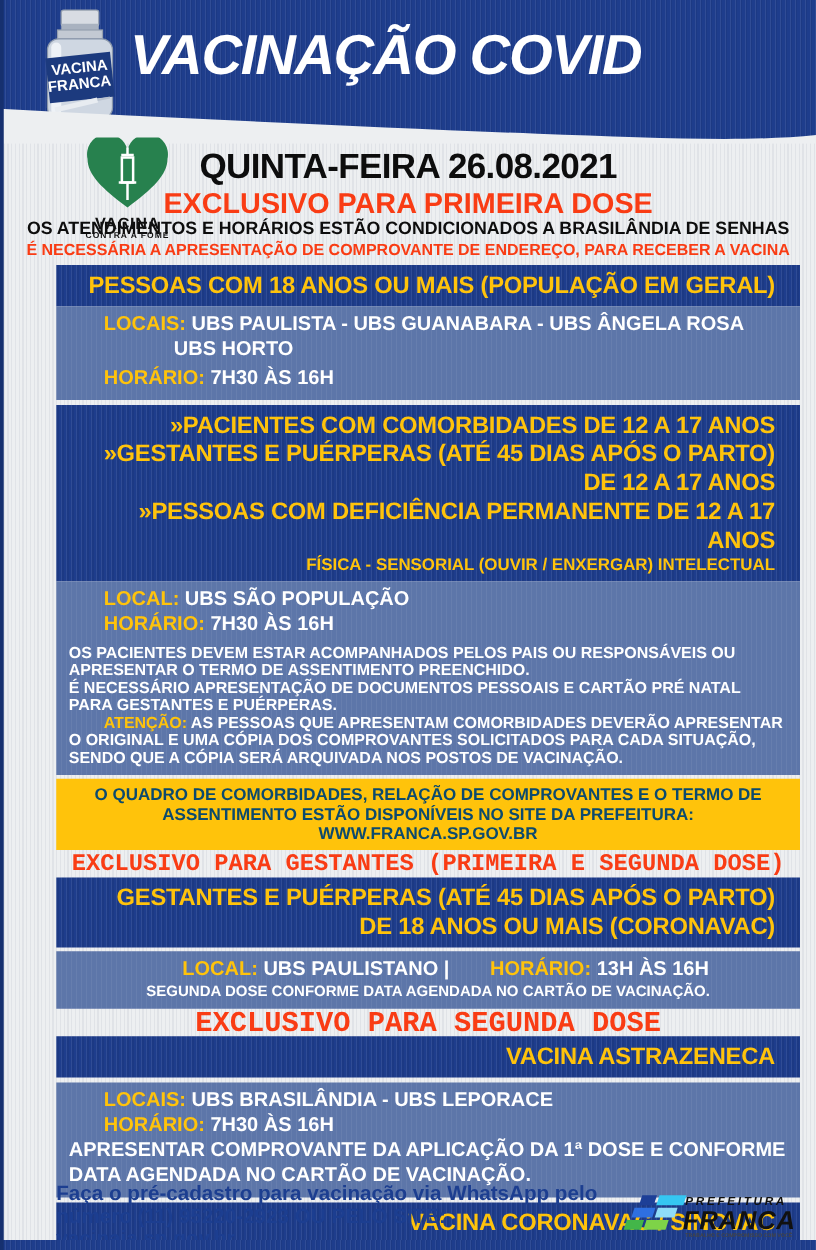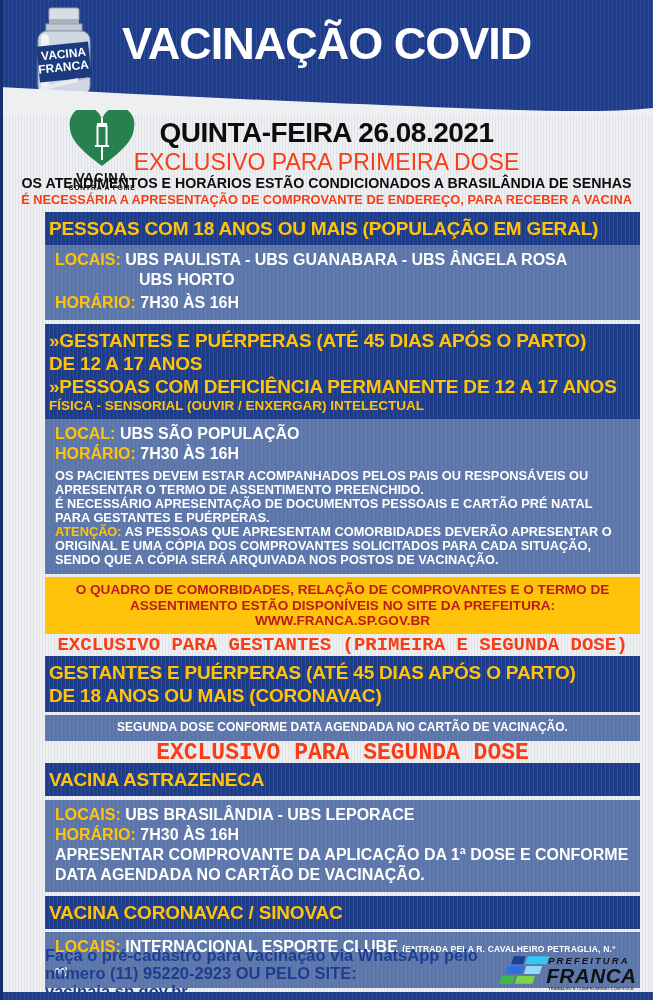--- a/index.html
+++ b/index.html
@@ -16,50 +16,50 @@
     background-image:repeating-linear-gradient(90deg, rgba(255,255,255,0.08) 0 1px, rgba(0,0,0,0.06) 1px 2px, rgba(255,255,255,0) 2px 4px);
   }
   .slate-tex {
     background-color:#5d76a9;
     background-image:repeating-linear-gradient(90deg, rgba(255,255,255,0.06) 0 1px, rgba(255,255,255,0) 1px 4px);
   }
 
   
   .header { position:relative; height:114px; }
   .header-title {
-    position:absolute; left:122px; top:18px; margin:0;
-    color:#ffffff; font-size:45px; font-weight:900; letter-spacing:-1px; white-space:nowrap;
+    position:absolute; left:104px; top:18px; margin:0;
+    color:#ffffff; font-size:45px; font-weight:900; letter-spacing:-1px; white-space:nowrap;font-style:italic;
   }
   .vial-logo { position:absolute; left:24px; top:6px; }
   .header-wave { position:absolute; left:0; bottom:-1px; width:100%; height:30px; display:block; }
 
   
   .intro { position:relative; text-align:center; padding:2px 0 5px 0; }
   .heart-logo { position:absolute; left:56px; top:-4px; width:92px; text-align:center; }
   .heart-logo .t1 { font-size:13px; font-weight:900; color:#111; letter-spacing:0.5px; line-height:12px; }
   .heart-logo .t2 { font-size:6.8px; font-weight:900; color:#111; letter-spacing:0.8px; line-height:8px; }
   .intro-date { font-size:28px; font-weight:900; color:#0d0d0d; line-height:33px; letter-spacing:-0.5px; }
-  .intro-excl { font-size:23px; font-weight:400; color:#f93c14; line-height:26px; }
+  .intro-excl { font-size:23px; font-weight:700; color:#f93c14; line-height:26px; }
   .intro-n1 { font-size:14.2px; font-weight:900; color:#0d0d0d; line-height:17px; }
   .intro-n2 { font-size:12.8px; font-weight:900; color:#f93c14; line-height:15px; }
 
   
   .content { margin:0 13px 0 45px; }
-  .sec-head { color:#ffc30b; font-weight:900; text-align:left; padding:5px 4px; }
+  .sec-head { color:#ffc30b; font-weight:900; text-align:right; padding:5px 20px; }
   .sec-head .h19 { font-size:19px; line-height:23px; letter-spacing:-0.2px; }
   .sec-head .h13 { font-size:13.5px; line-height:16px; }
   .sec-body { color:#ffffff; font-weight:700; padding:5px 10px 7px 10px; }
-  .lbl { color:#ffc30b; font-weight:900; }
+  .lbl { color:#ffc30b; font-weight:900;margin-left:28px; }
   .line16 { font-size:16px; line-height:20px; }
   .indent84 { padding-left:84px; }
   .info { font-size:12.8px; line-height:14px; }
   .gap3 { height:3px; } .gap4 { height:4px; }
 
   .yellow-box {
-    background:#ffc30b; color:#b91c1c; font-weight:900; text-align:center;
+    background:#ffc30b; color:#0c4a6e; font-weight:900; text-align:center;
     font-size:13.6px; line-height:15.5px; padding:5px 8px; margin-top:3px;
   }
   .red-banner { color:#f93c14; font-weight:900; text-align:center;font-family:Liberation Mono, monospace; }
   .rb1 { font-size:19px; line-height:20px; padding:1px 0; }
   .rb2 { font-size:23px; line-height:18px; padding:1px 0; }
 
   .center { text-align:center; }
   .note-sm { font-size:12px; line-height:14px; font-weight:700; }
   .tiny { font-size:8.5px; font-weight:700; letter-spacing:0.2px; }
 
@@ -136,20 +136,21 @@
           <span class="lbl">HORÁRIO:</span>
           <span>7H30 ÀS 16H</span>
         </div>
       </div>
     </section>
 
     <div class="gap4"></div>
 
     <section>
       <div class="sec-head navy-tex">
+        <div class="h19">»PACIENTES COM COMORBIDADES DE 12 A 17 ANOS</div>
         <div class="h19">»GESTANTES E PUÉRPERAS (ATÉ 45 DIAS APÓS O PARTO)</div>
         <div class="h19">DE 12 A 17 ANOS</div>
         <div class="h19">»PESSOAS COM DEFICIÊNCIA PERMANENTE DE 12 A 17 ANOS</div>
         <div class="h13">FÍSICA - SENSORIAL (OUVIR / ENXERGAR) INTELECTUAL</div>
       </div>
       <div class="sec-body slate-tex">
         <div class="line16">
           <span class="lbl">LOCAL:</span>
           <span>UBS SÃO POPULAÇÃO</span>
         </div>
@@ -172,20 +173,27 @@
     </div>
 
     <div class="red-banner rb1">EXCLUSIVO PARA GESTANTES (PRIMEIRA E SEGUNDA DOSE)</div>
     <section>
       <div class="sec-head navy-tex">
         <div class="h19">GESTANTES E PUÉRPERAS (ATÉ 45 DIAS APÓS O PARTO)</div>
         <div class="h19">DE 18 ANOS OU MAIS (CORONAVAC)</div>
       </div>
       <div class="gap3"></div>
       <div class="sec-body slate-tex center">
+        <div class="line16">
+          <span class="lbl">LOCAL:</span>
+          <span>UBS PAULISTANO</span>
+          <span>|</span>
+          <span class="lbl">HORÁRIO:</span>
+          <span>13H ÀS 16H</span>
+        </div>
         <div class="note-sm">SEGUNDA DOSE CONFORME DATA AGENDADA NO CARTÃO DE VACINAÇÃO.</div>
       </div>
     </section>
 
     <div class="red-banner rb2" style="margin-top:2px;">EXCLUSIVO PARA SEGUNDA DOSE</div>
 
     <section>
       <div class="sec-head navy-tex">
         <div class="h19">VACINA ASTRAZENECA</div>
       </div>

